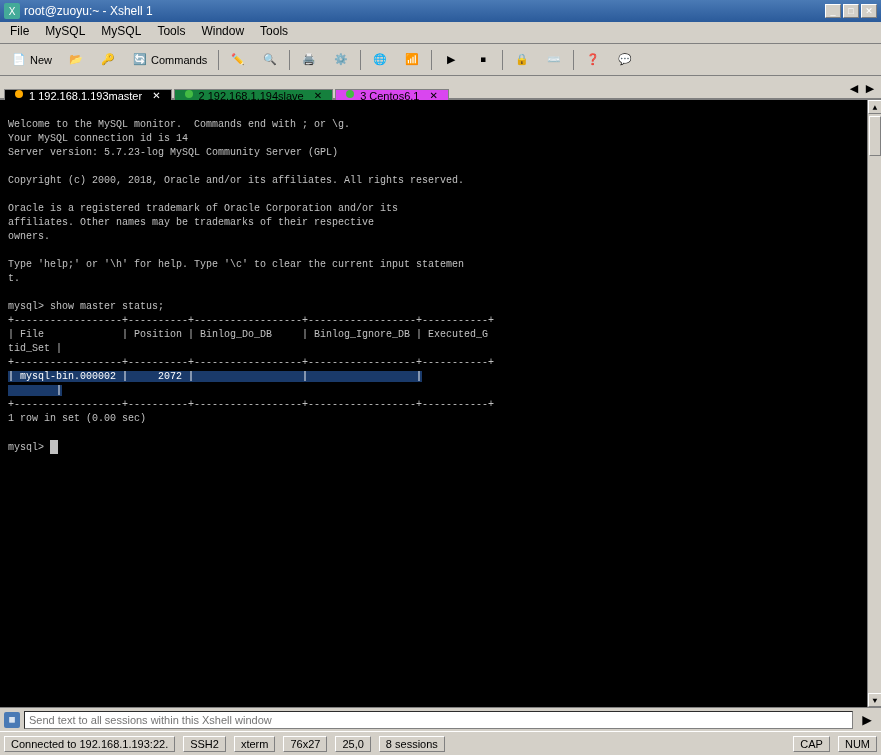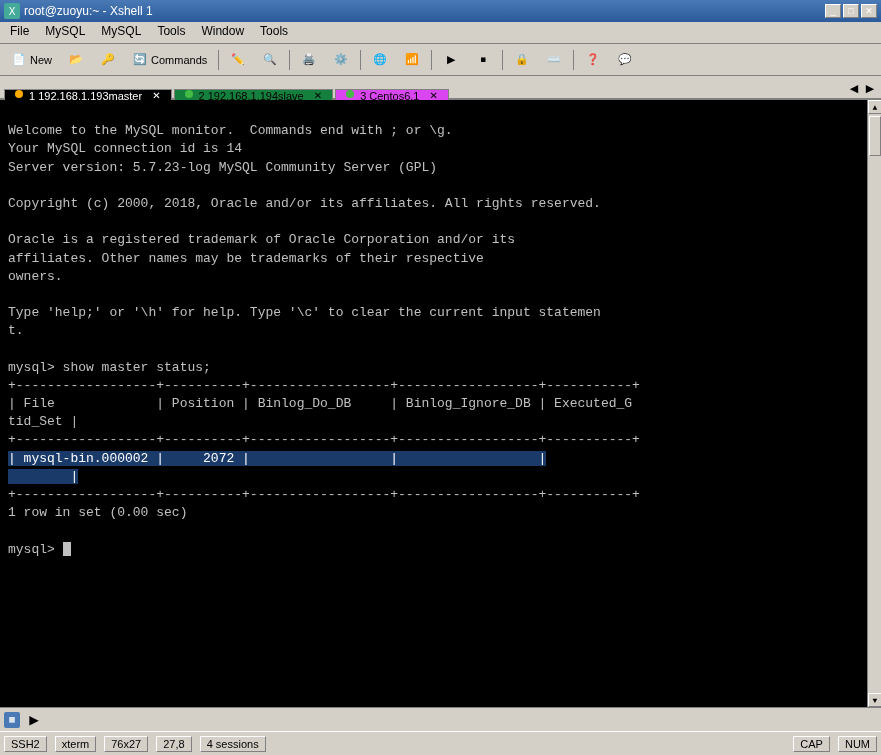--- a/index.html
+++ b/index.html
@@ -64,21 +64,21 @@
     .tab-close { margin-left: 4px; font-size: 10px; }
 
     
     .terminal-container {
       display: flex; flex: 1; background: #000;
       height: calc(755px - 22px - 22px - 32px - 24px - 24px - 24px);
       position: relative;
     }
     .terminal {
       flex: 1; background: #000; color: #c0c0c0;
-      font-family: 'Courier New', monospace; font-size: 13px; line-height: 1.4;
+      font-family: 'Courier New', monospace; font-size: 10px; line-height: 1.4;
       padding: 4px 8px; overflow: hidden; white-space: pre;
     }
     .scrollbar-v {
       width: 14px; background: #d4d0c8;
       border-left: 1px solid #808080;
       display: flex; flex-direction: column;
     }
     .scrollbar-btn {
       width: 14px; height: 14px; background: #d4d0c8;
       border: 1px solid; border-color: #fff #808080 #808080 #fff;
@@ -246,25 +246,27 @@
     <div class="scrollbar-btn">▲</div>
     <div class="scrollbar-track">
       <div class="scrollbar-thumb"></div>
     </div>
     <div class="scrollbar-btn">▼</div>
   </div>
 </div>
 
 <div class="session-bar">
   <div class="session-icon">▦</div>
+  <input class="session-input" type="text" placeholder="Send text to all sessions within this Xshell window" style="">
   <div class="session-send">▶</div>
 </div>
 
 <div class="status-bar">
+  <span class="status-section">Connected to 192.168.1.193:22.</span>
   <span class="status-section">SSH2</span>
   <span class="status-section">xterm</span>
   <span class="status-section">76x27</span>
-  <span class="status-section">27,8</span>
-  <span class="status-section">4 sessions</span>
+  <span class="status-section">25,0</span>
+  <span class="status-section">8 sessions</span>
   <span style="flex:1;"></span>
   <span class="status-section">CAP</span>
   <span class="status-section">NUM</span>
 </div>
 
 </body></html>

